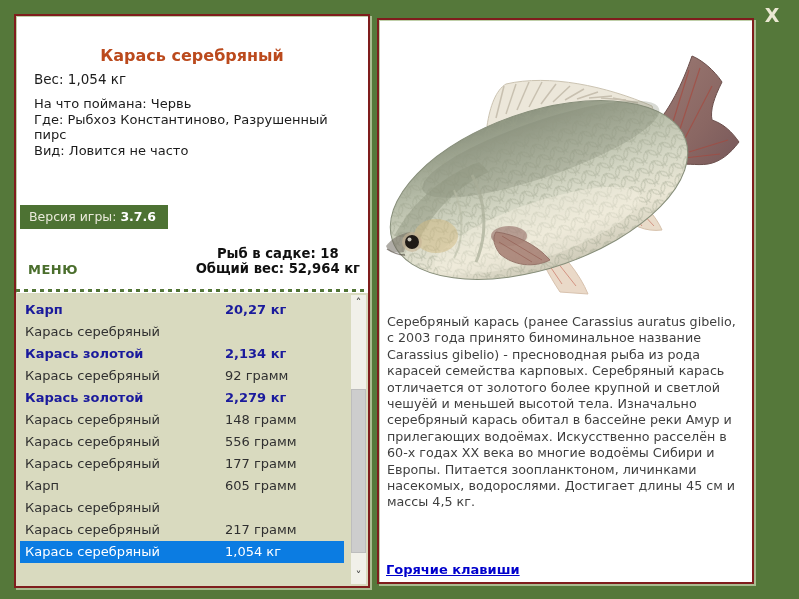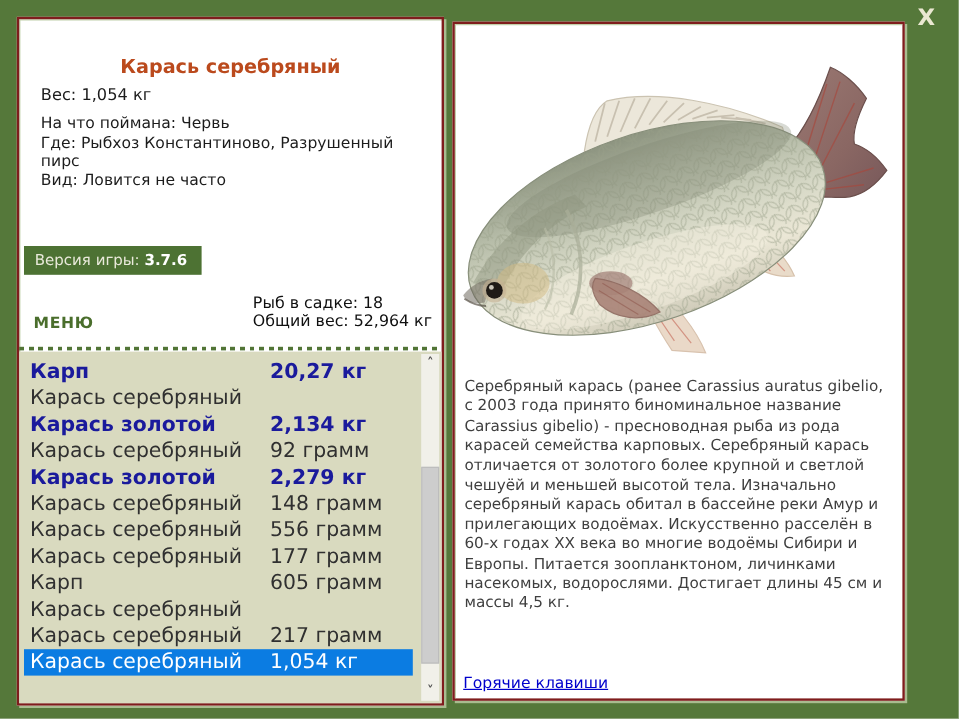--- a/index.html
+++ b/index.html
@@ -34,35 +34,35 @@
     background:#4d7233; color:#e9e9da;
     font-size:12.5px; padding:4px 12px 5px 9px; white-space:nowrap;text-align:right;
   }
   .version-bar b{ color:#ffffff; margin-left:4px; }
   .menu-label{
     position:absolute; left:12px; top:246px;
     font-size:13px; font-weight:bold; letter-spacing:.5px;
     color:#4a6e2c; cursor:pointer;
   }
   .cage-info{
-    position:absolute; right:8px; top:231px; text-align:left;
-    font-size:13.2px; font-weight:normal; color:#101010; line-height:14.5px;
+    position:absolute; right:8px; top:231px; text-align:center;
+    font-size:13.2px; font-weight:bold; color:#101010; line-height:14.5px;
   }
   .dotted-sep{
     position:absolute; left:0; top:273px; width:100%; height:3px;
     background:repeating-linear-gradient(90deg,#527536 0 4px, rgba(0,0,0,0) 4px 8px);
   }
   .catch-list{
     position:absolute; left:0; right:0; top:277px; bottom:0;
     background:#d9dabf;
   }
   .rows{ margin:6px 24px 0 4px; }
   .row{
     display:flex; height:22px; line-height:22px;
-    font-size:17px; color:#303030; padding-left:5px; cursor:pointer;
+    font-size:13px; color:#303030; padding-left:5px; cursor:pointer;
   }
   .row-name{ width:200px; overflow:hidden; white-space:nowrap; }
   .row-weight{ flex:1; white-space:nowrap; }
   .row.style-bold{ font-weight:bold; color:#1a1a9c; }
   .row.style-selected{ background:#0b7ce2; color:#ffffff; }
   .scrollbar{
     position:absolute; right:2px; top:2px; bottom:2px; width:15px;
     background:#f1f0e9;
   }
   .sb-btn{
@@ -78,21 +78,21 @@
   }
 
   
   .fish-image{ position:absolute; left:5px; top:20px; }
   .description{
     position:absolute; left:8px; top:294px; width:352px;
     font-size:12.7px; line-height:16.4px; color:#3f3f3f;
   }
   .hotkeys-link{
     position:absolute; left:7px; bottom:5px;
-    font-size:13px; font-weight:normal; color:#0000cc;
+    font-size:13px; font-weight:bold; color:#0000cc;
     text-decoration:underline; cursor:pointer;
   }
 
   .close-button{
     position:absolute; left:759px; top:3px; width:26px; height:24px;
     color:#ebe8d2; font-size:19px; font-weight:bold; text-align:center;
     cursor:pointer; line-height:24px;
   }
 </style>
 </head>

